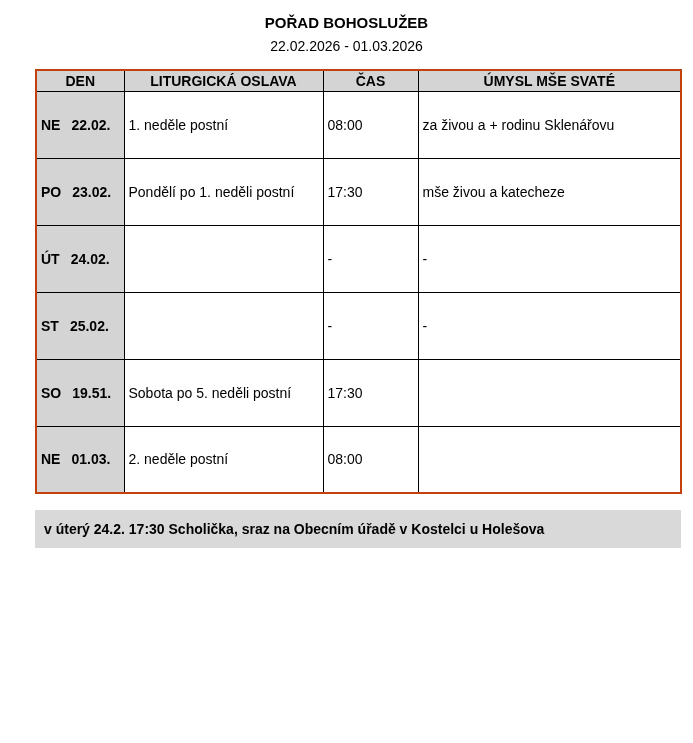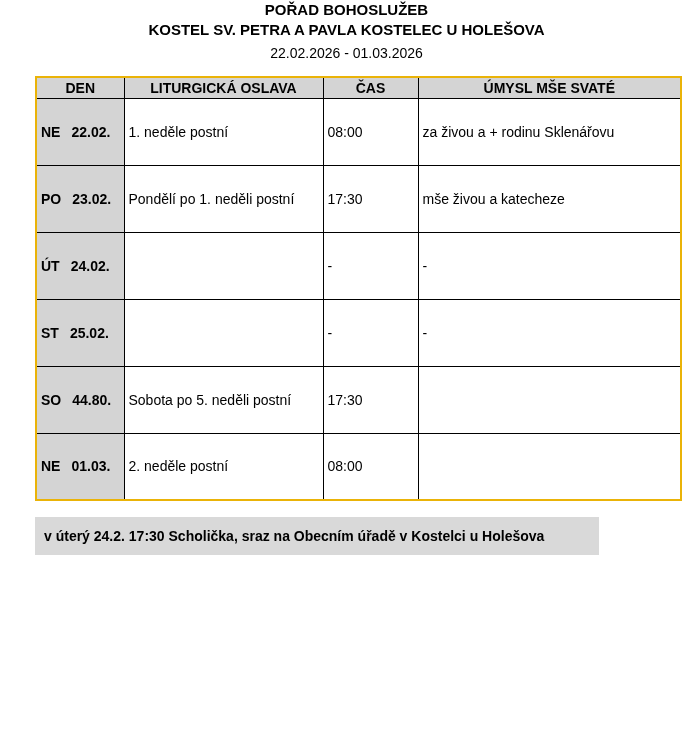--- a/index.html
+++ b/index.html
@@ -4,30 +4,30 @@
 <style>
   * { box-sizing: border-box; }
   html, body { margin: 0; padding: 0; }
   body {
     width: 693px;
     height: 743px;
     background: #ffffff;
     font-family: "Liberation Sans", sans-serif;
     color: #000000;
   }
-  .header-block { text-align: center; }
+  .header-block { text-align: center; padding-top: 13px; }
   .title-line { font-weight: bold; font-size: 15px; line-height: 20px; }
   .date-line { font-size: 14px; line-height: 20px; margin-top: 3px; }
 
   table.schedule {
     border-collapse: collapse;
     table-layout: fixed;
     width: 623px;
     margin: 13px 0 8px 35px;
-    border: 2px solid #eab308;
+    border: 2px solid #c2410c;
   }
   .schedule th, .schedule td {
     border: 1px solid #000000;
     font-size: 14px;
     overflow: hidden;
   }
   .schedule thead th {
     background: #d4d4d4;
     font-weight: bold;
     height: 21px;
@@ -46,34 +46,33 @@
     padding: 2px 4px;
   }
   .schedule tbody td.den-cell {
     background: #d4d4d4;
     font-weight: bold;
     text-align: left;
   }
   .den-cell .date { margin-left: 11px; }
 
   .footer-note {
-    width: 564px;
+    width: 646px;
     margin: 16px 0 0 35px;
     background: #d9d9d9;
     font-weight: bold;
     font-size: 14px;
     padding: 11px 9px;
   }
 </style>
 </head>
 <body>
 
 <div class="header-block">
   <div class="title-line">POŘAD BOHOSLUŽEB</div>
-  <div class="title-line">KOSTEL SV. PETRA A PAVLA KOSTELEC U HOLEŠOVA</div>
   <div class="date-line">22.02.2026 - 01.03.2026</div>
 </div>
 
 <table class="schedule">
   <thead>
     <tr>
       <th class="col-den">DEN</th>
       <th class="col-oslava">LITURGICKÁ OSLAVA</th>
       <th class="col-cas">ČAS</th>
       <th class="col-umysl">ÚMYSL MŠE SVATÉ</th>
@@ -107,21 +106,21 @@
     <tr>
       <td class="den-cell">
         <span class="abbr">ST</span><span class="date">25.02.</span>
       </td>
       <td></td>
       <td>-</td>
       <td>-</td>
     </tr>
     <tr>
       <td class="den-cell">
-        <span class="abbr">SO</span><span class="date">44.80.</span>
+        <span class="abbr">SO</span><span class="date">19.51.</span>
       </td>
       <td>Sobota po 5. neděli postní</td>
       <td>17:30</td>
       <td></td>
     </tr>
     <tr>
       <td class="den-cell">
         <span class="abbr">NE</span><span class="date">01.03.</span>
       </td>
       <td>2. neděle postní</td>

